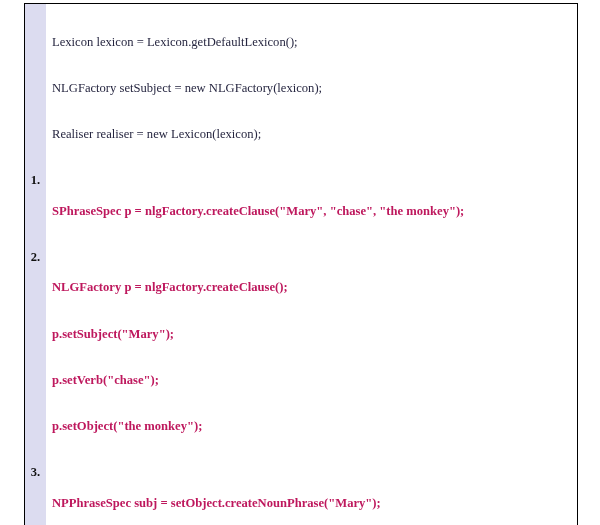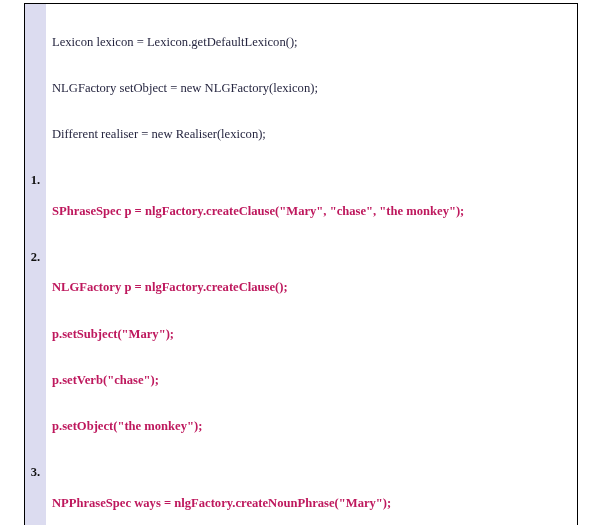--- a/index.html
+++ b/index.html
@@ -121,22 +121,22 @@
 <div class="page">
 
   <table class="code-table">
     <tbody>
 
       <tr class="r-header">
         <td class="num-cell"></td>
         <td class="gap-cell"></td>
         <td class="code-cell plain">
           <span class="code-line">Lexicon lexicon = Lexicon.getDefaultLexicon();</span>
-          <span class="code-line">NLGFactory setObject = new NLGFactory(lexicon);</span>
-          <span class="code-line">Different realiser = new Realiser(lexicon);</span>
+          <span class="code-line">NLGFactory setSubject = new NLGFactory(lexicon);</span>
+          <span class="code-line">Realiser realiser = new Lexicon(lexicon);</span>
         </td>
       </tr>
 
       <tr class="r-1">
         <td class="num-cell">1.</td>
         <td class="gap-cell"></td>
         <td class="code-cell bold">
           <span class="code-line">SPhraseSpec p = nlgFactory.createClause("Mary", "chase", "the monkey");</span>
         </td>
       </tr>
@@ -149,21 +149,21 @@
           <span class="code-line">p.setSubject("Mary");</span>
           <span class="code-line">p.setVerb("chase");</span>
           <span class="code-line">p.setObject("the monkey");</span>
         </td>
       </tr>
 
       <tr class="r-3">
         <td class="num-cell">3.</td>
         <td class="gap-cell"></td>
         <td class="code-cell bold">
-          <span class="code-line">NPPhraseSpec ways = nlgFactory.createNounPhrase("Mary");</span>
+          <span class="code-line">NPPhraseSpec subj = setObject.createNounPhrase("Mary");</span>
           
           
           
           
         </td>
       </tr>
 
     </tbody>
   </table>
 

